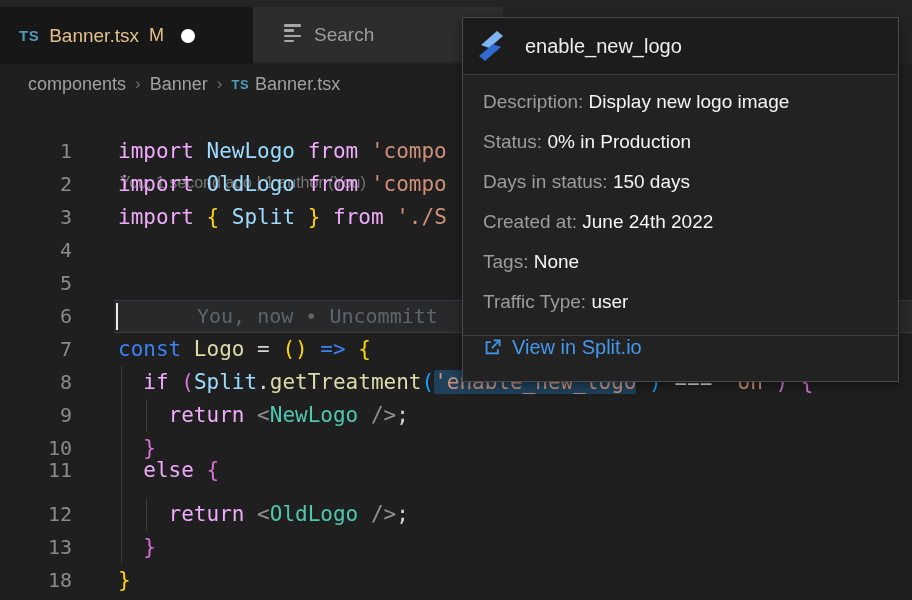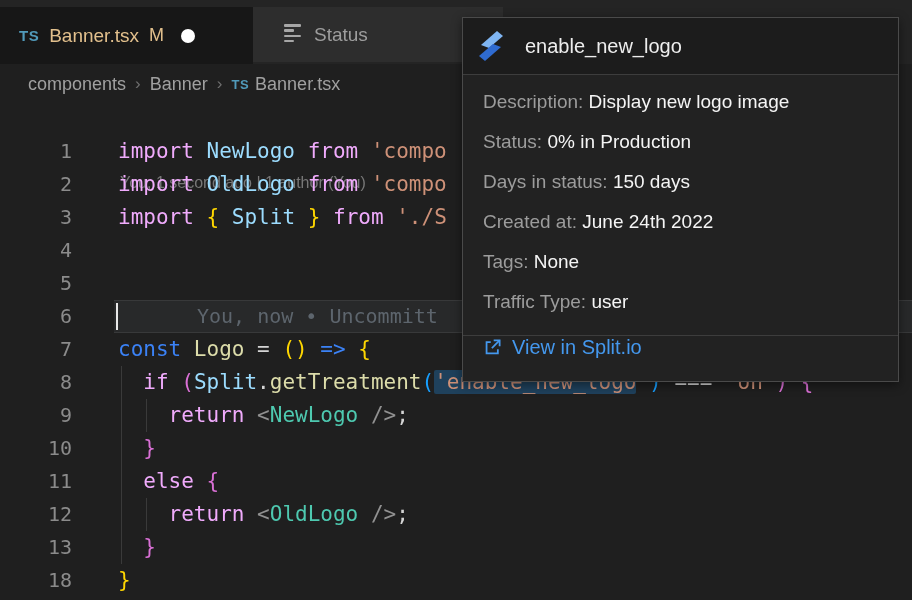--- a/index.html
+++ b/index.html
@@ -73,21 +73,21 @@
     <span class="git-badge">M</span>
     <span class="dirty-dot"></span>
   </div>
   <div class="tab tab-search">
     <span class="search-icon">
         <i></i>
         <i></i>
         <i></i>
         <i></i>
       </span>
-    <span class="search-label">Status</span>
+    <span class="search-label">Search</span>
   </div>
 </div>
 
 <div class="breadcrumb">
   <span>components</span>
   <span class="crumb-sep">›</span>
   <span>Banner</span>
   <span class="crumb-sep">›</span>
   <span class="crumb-ts">TS</span>
   <span>Banner.tsx</span>
@@ -135,21 +135,21 @@
         <span class="codetext"><span class="tk tk-kw">  if </span><span class="tk tk-b2">(</span><span class="tk tk-var">Split</span><span class="tk tk-pun">.</span><span class="tk tk-fn">getTreatment</span><span class="tk tk-b3">(</span><span class="tk tk-strhl">'enable_new_logo</span><span class="tk tk-str">'</span><span class="tk tk-b3">)</span><span class="tk tk-pun"> === </span><span class="tk tk-str">'on'</span><span class="tk tk-b2">)</span><span class="tk tk-pun"> </span><span class="tk tk-b2">{</span></span>
       </div>
       <div class="line" style="top: 335px;">
         <span class="ln">9</span>
         <span class="codetext"><span class="tk tk-kw">    return</span><span class="tk tk-pun"> </span><span class="tk tk-tagp">&lt;</span><span class="tk tk-jsx">NewLogo</span><span class="tk tk-pun"> </span><span class="tk tk-tagp">/&gt;</span><span class="tk tk-pun">;</span></span>
       </div>
       <div class="line" style="top: 368px;">
         <span class="ln">10</span>
         <span class="codetext"><span class="tk tk-pun">  </span><span class="tk tk-b2">}</span></span>
       </div>
-      <div class="line" style="top: 401px;">
+      <div class="line" style="top: 390px;">
         <span class="ln">11</span>
         <span class="codetext"><span class="tk tk-kw">  else </span><span class="tk tk-b2">{</span></span>
       </div>
       <div class="line" style="top: 434px;">
         <span class="ln">12</span>
         <span class="codetext"><span class="tk tk-kw">    return</span><span class="tk tk-pun"> </span><span class="tk tk-tagp">&lt;</span><span class="tk tk-jsx">OldLogo</span><span class="tk tk-pun"> </span><span class="tk tk-tagp">/&gt;</span><span class="tk tk-pun">;</span></span>
       </div>
       <div class="line" style="top: 467px;">
         <span class="ln">13</span>
         <span class="codetext"><span class="tk tk-pun">  </span><span class="tk tk-b2">}</span></span>

